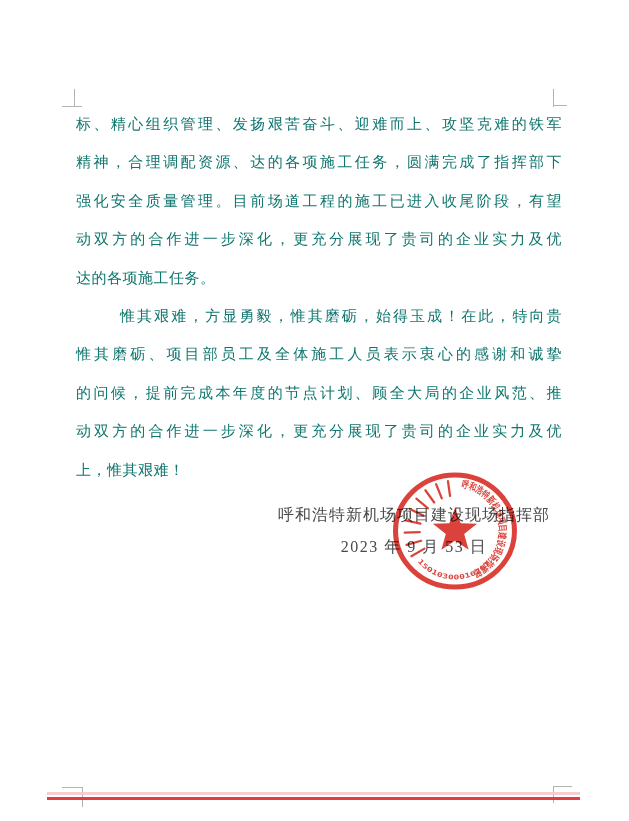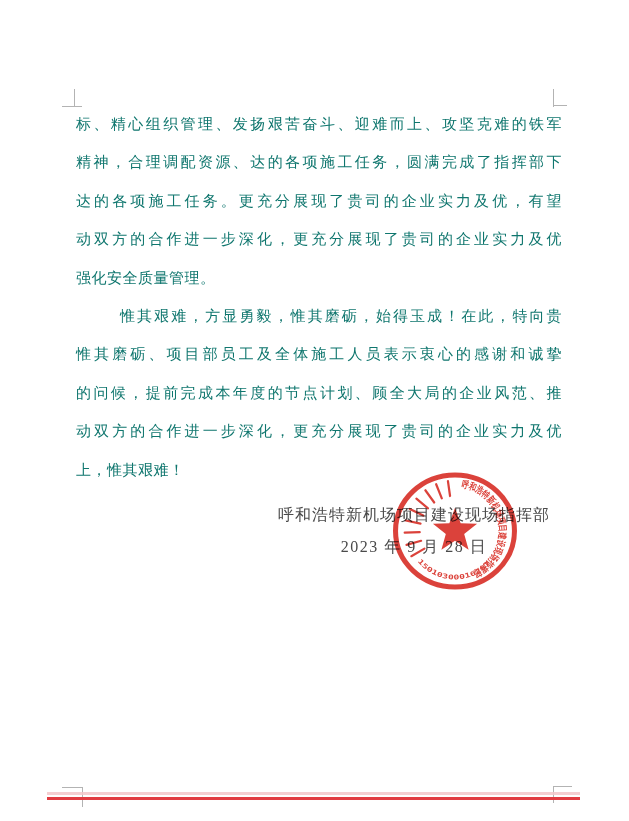--- a/index.html
+++ b/index.html
@@ -73,33 +73,33 @@
   <div class="mark m-tr-v"></div>
   <div class="mark m-tr-h"></div>
   <div class="mark m-bl-h"></div>
   <div class="mark m-bl-v"></div>
   <div class="mark m-br-h"></div>
   <div class="mark m-br-v"></div>
 
   <div class="body-text">
     <div class="line">标、精心组织管理、发扬艰苦奋斗、迎难而上、攻坚克难的铁军</div>
     <div class="line">精神，合理调配资源、达的各项施工任务，圆满完成了指挥部下</div>
-    <div class="line">达的各项施工任务。更充分展现了贵司的企业实力及优，有望</div>
+    <div class="line">强化安全质量管理。目前场道工程的施工已进入收尾阶段，有望</div>
     <div class="line">动双方的合作进一步深化，更充分展现了贵司的企业实力及优</div>
-    <div class="line para-end">强化安全质量管理。</div>
+    <div class="line para-end">达的各项施工任务。</div>
     <div class="line indent">惟其艰难，方显勇毅，惟其磨砺，始得玉成！在此，特向贵</div>
     <div class="line">惟其磨砺、项目部员工及全体施工人员表示衷心的感谢和诚挚</div>
     <div class="line">的问候，提前完成本年度的节点计划、顾全大局的企业风范、推</div>
     <div class="line">动双方的合作进一步深化，更充分展现了贵司的企业实力及优</div>
     <div class="line para-end">上，惟其艰难！</div>
   </div>
 
   <div class="signature">
     <div class="sig-org">呼和浩特新机场项目建设现场指挥部</div>
-    <div class="sig-date">2023 年 9 月 28 日</div>
+    <div class="sig-date">2023 年 9 月 53 日</div>
   </div>
 
   <svg class="seal" viewBox="0 0 125 118" aria-hidden="true">
     <ellipse cx="62.5" cy="59" rx="59" ry="55.5" fill="none" stroke="#d6281f" stroke-width="5"></ellipse>
     <defs>
       <path id="sealArc" d="M 68.6 15.4 A 44 44 0 0 1 77.5 100.4" fill="none"></path>
       <path id="sealNumArc" d="M 24.7 88.6 A 48 48 0 0 0 100.3 88.6" fill="none"></path>
     </defs>
     <text font-size="9.5" font-weight="bold" fill="#d6281f" font-family="Liberation Serif, serif">
       <textPath href="#sealArc" startOffset="0" textLength="114" lengthAdjust="spacingAndGlyphs">呼和浩特新机场项目建设现场指挥部</textPath>

